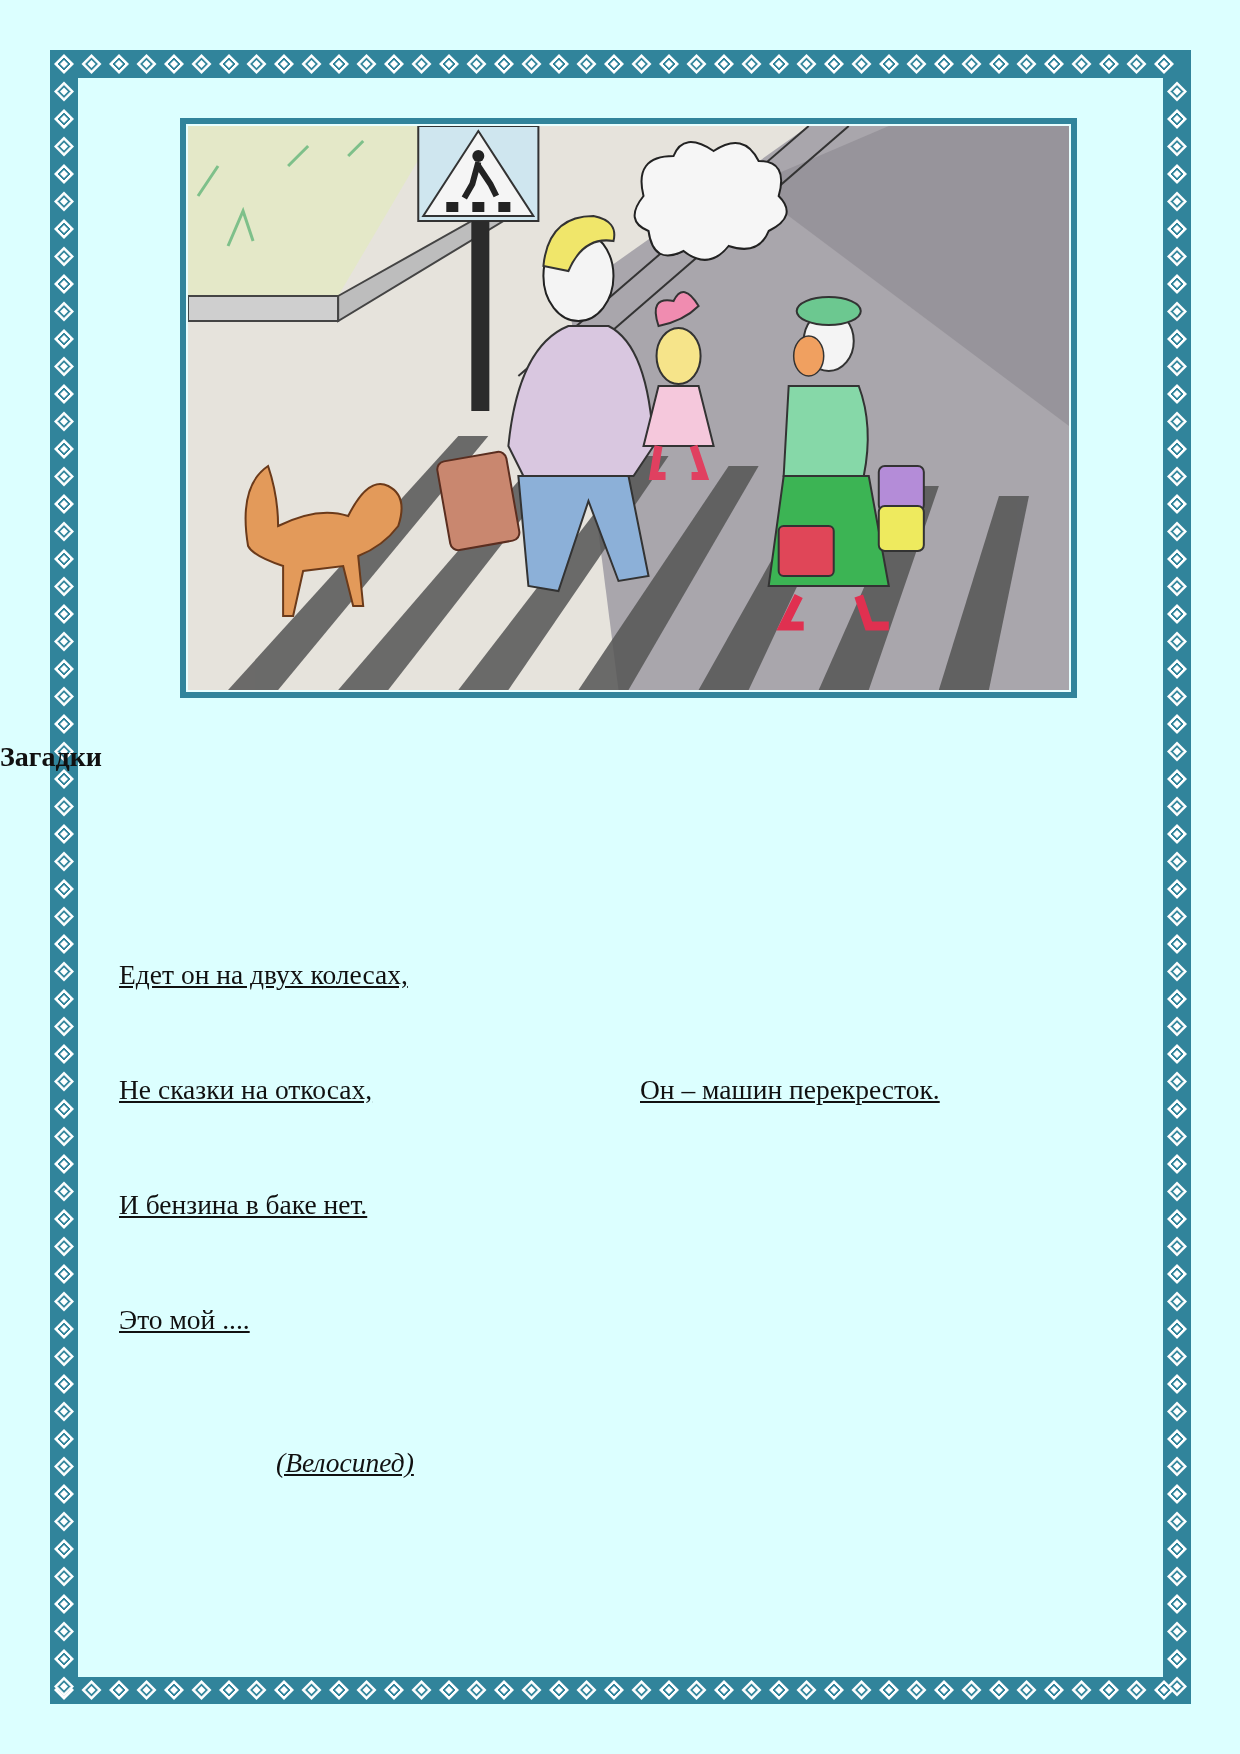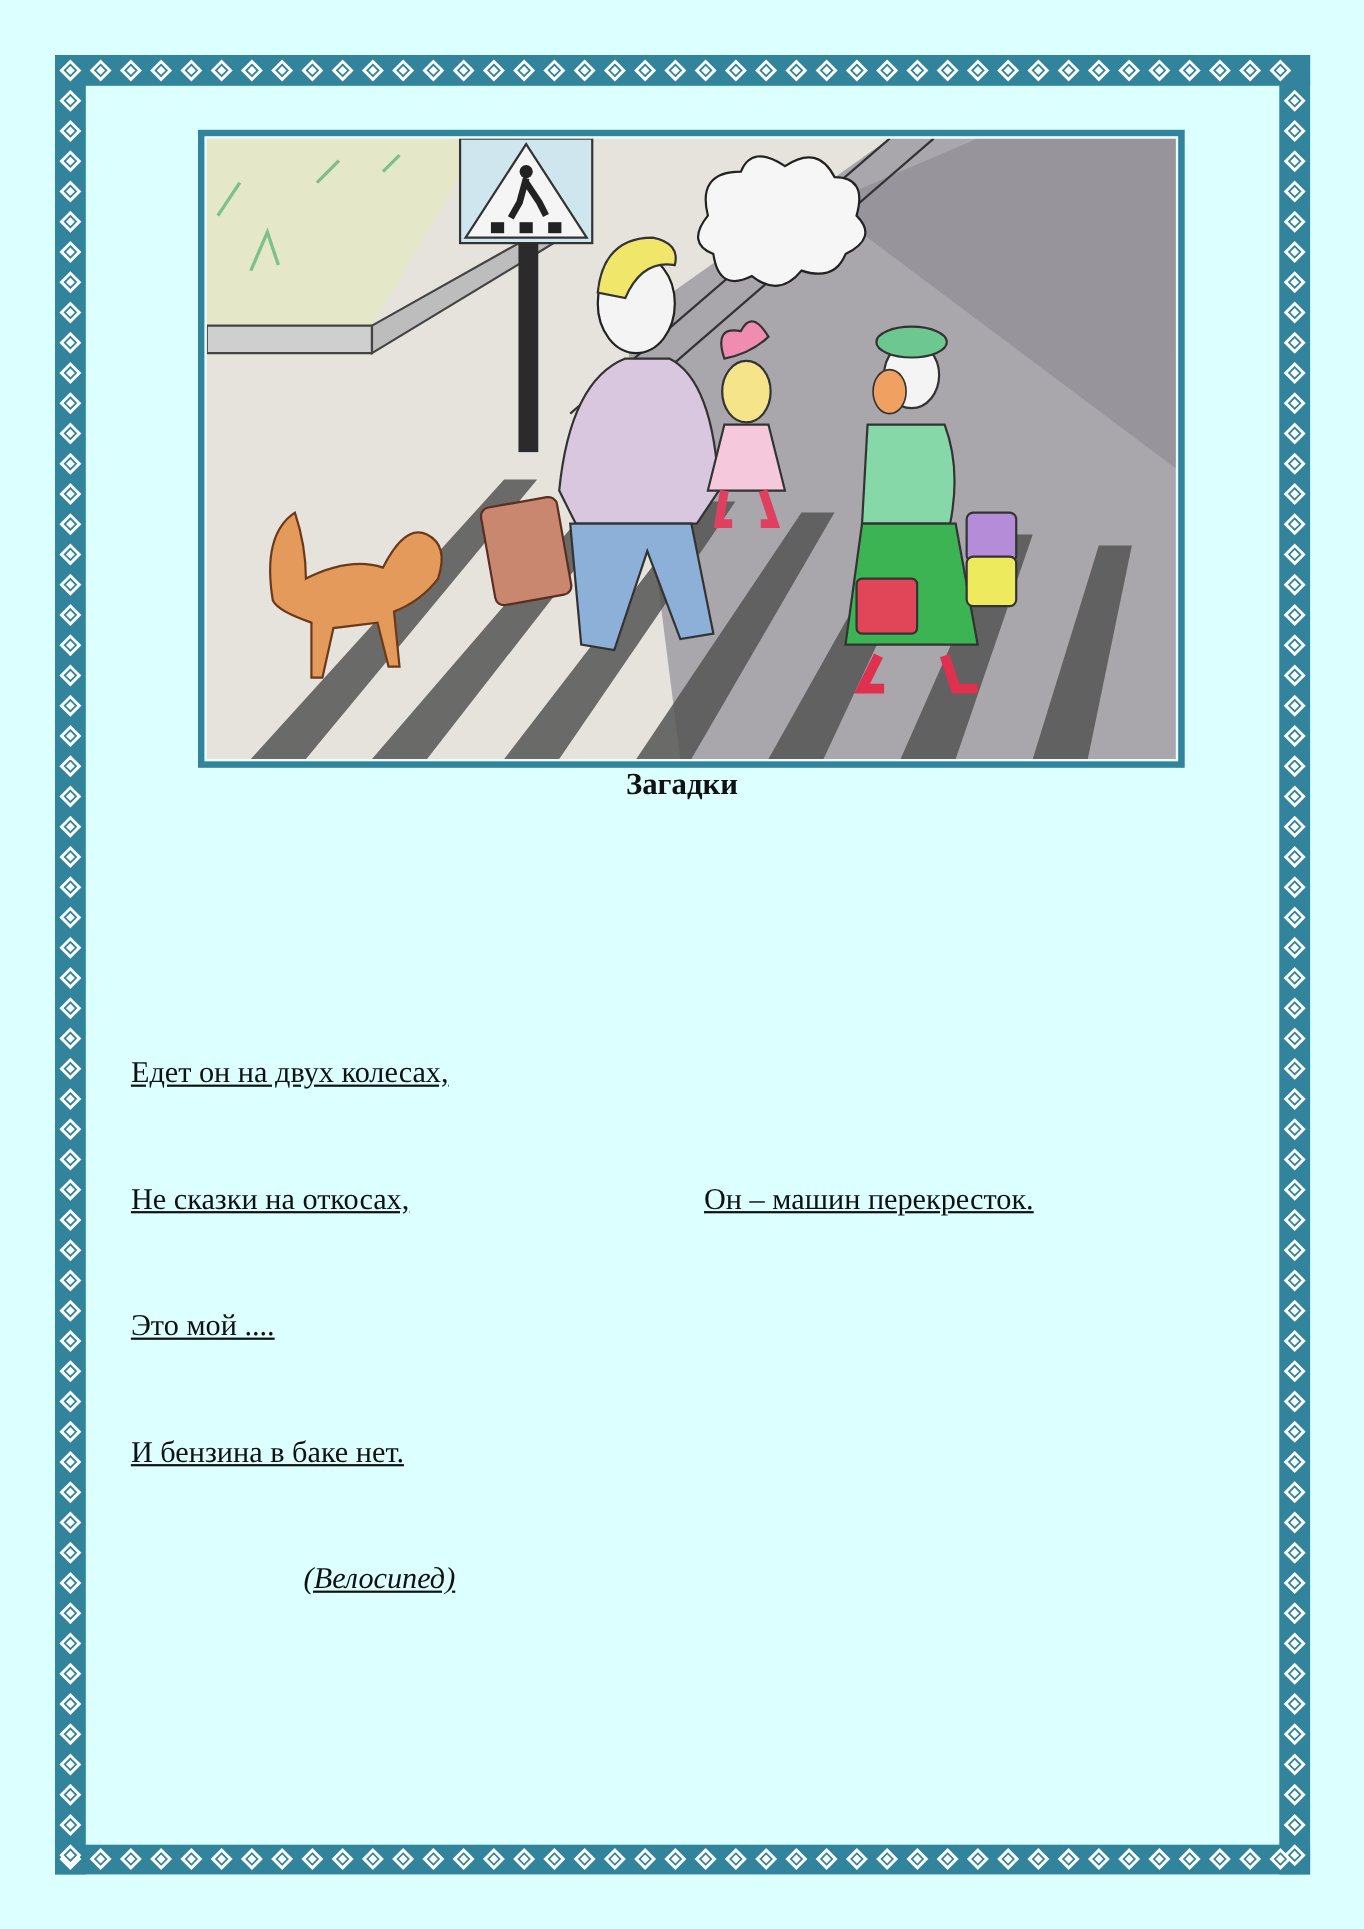--- a/index.html
+++ b/index.html
@@ -2,26 +2,26 @@
 <html><head>
 <meta charset="utf-8">
 <style>
   html, body { margin:0; padding:0; }
   body { width:1240px; height:1754px; background:#dcffff; position:relative; overflow:hidden;
          font-family:"Liberation Serif","DejaVu Serif",serif; color:#111; }
   .border-band { position:absolute; background:#31849b; }
   .illus-frame { position:absolute; left:180px; top:118px; width:897px; height:580px; background:#31849b; box-sizing:border-box; }
   .illus-inner { position:absolute; left:6px; top:6px; right:6px; bottom:6px; border:2px solid #e8ffff; box-sizing:border-box; overflow:hidden; background:#e6e3dc; }
   .illus-inner svg { display:block; width:100%; height:100%; }
-  .title { position:absolute; left:0; width:1240px; top:697px; text-align:center; font-weight:bold; font-size:28px; line-height:34px; }
+  .title { position:absolute; left:0; width:1240px; top:740px; font-weight:bold; font-size:28px; line-height:34px; }
   .col { position:absolute; top:803px; font-size:27.5px; line-height:38.3px; white-space:pre; }
   .col .line { height:38.3px;text-decoration:underline; }
   .col-left { left:119px; }
   .col-right { left:640px; }
-  .ans-italic { font-style:italic; }
+  .ans-italic { font-style:italic;margin-top:28px; }
 </style>
 </head>
 <body>
 
 <div>
   <div class="border-band" style="left:50px;top:50px;width:1141px;height:28px;"></div>
   <div class="border-band" style="left:50px;top:1677px;width:1141px;height:27px;"></div>
   <div class="border-band" style="left:50px;top:50px;width:28px;height:1654px;"></div>
   <div class="border-band" style="left:1163px;top:50px;width:28px;height:1654px;"></div>
   <svg id="diamonds" style="position:absolute;left:0;top:0;" width="1240" height="1754">
@@ -1090,22 +1090,22 @@
     </svg>
   </div>
 </div>
 
 <div class="title">Загадки</div>
 
 <div class="col col-left">
   <div>
     <div class="line">Едет он на двух колесах,</div>
     <div class="line">Не сказки на откосах,</div>
+    <div class="line">И бензина в баке нет.</div>
     <div class="line">Это мой ....</div>
-    <div class="line">И бензина в баке нет.</div>
     <div class="line ans-italic" style="padding-left:157px">(Велосипед)</div>
   </div>
   <div class="line"></div>
   <div>
     
     
     
     
     
   </div>

